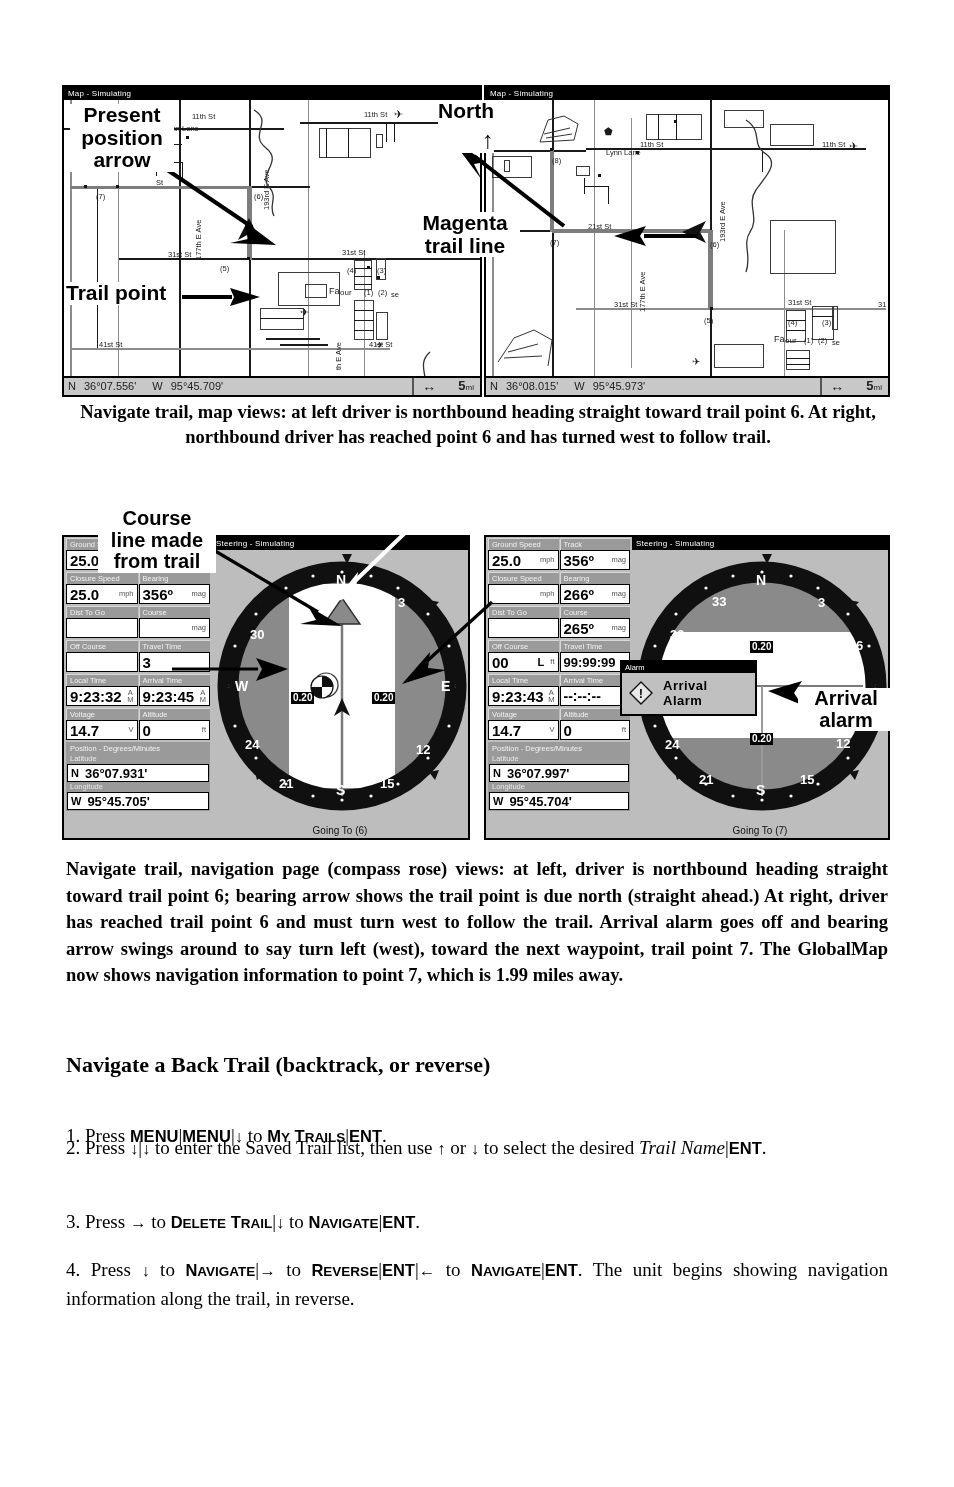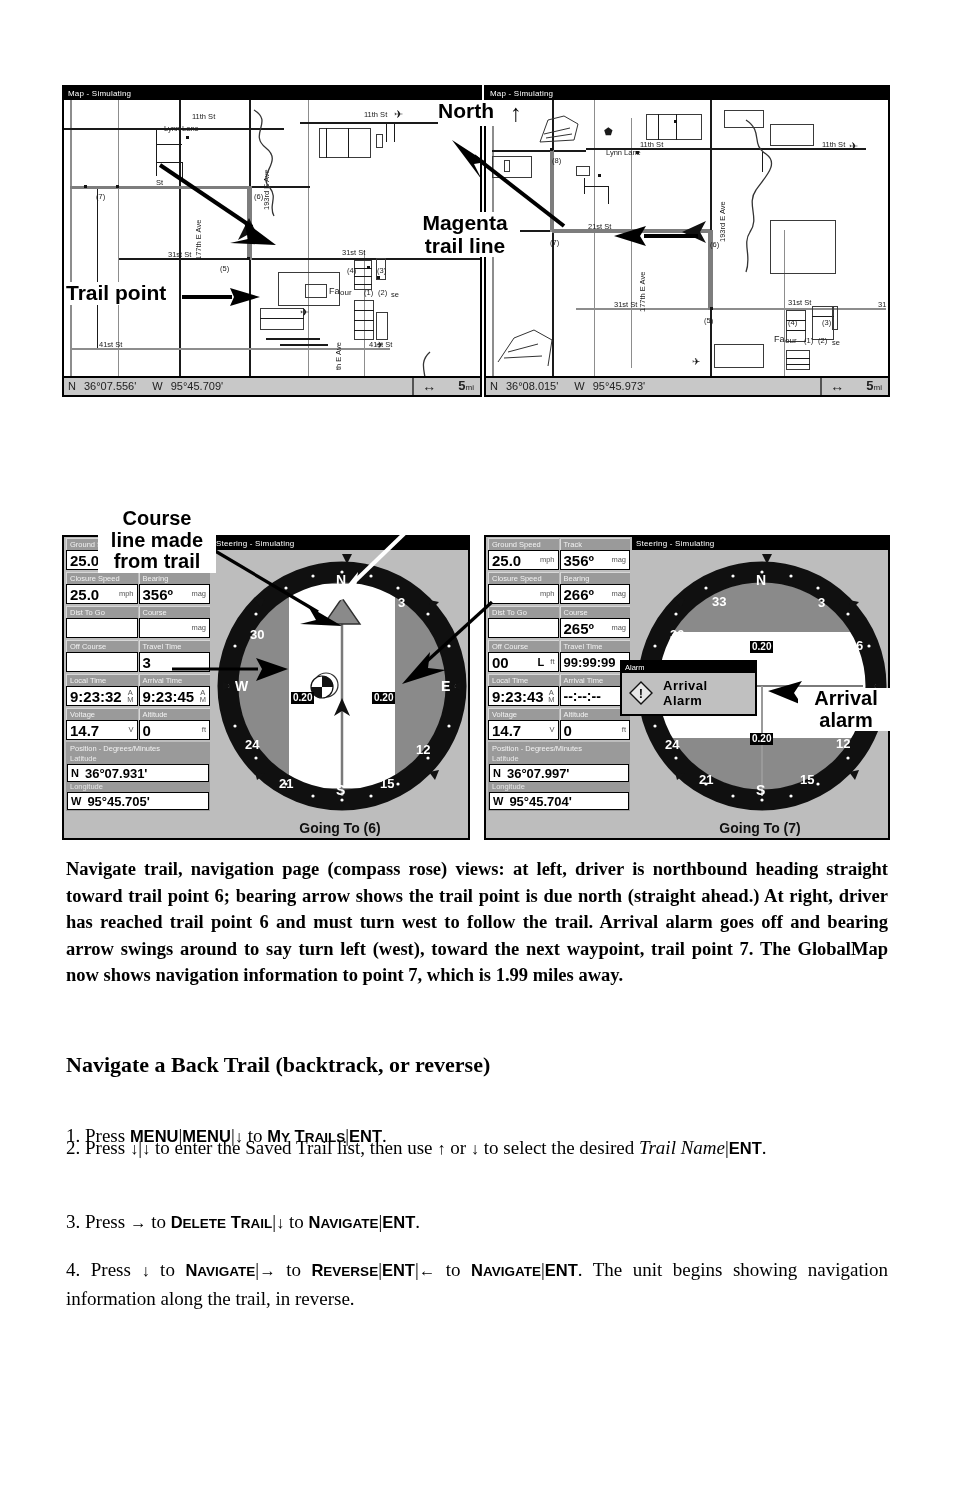--- a/index.html
+++ b/index.html
@@ -91,21 +91,21 @@
   .posgroup .val {
     background:#fff; border:1px solid #000; height:18px; font-size:13px;
     font-weight:bold; display:flex; align-items:center; padding-left:3px;
     font-family:"Liberation Sans", sans-serif;
   }
   .posgroup .val .hem { font-size:11px; margin-right:6px; }
 
   .rose-wrap { position:absolute; }
   .goingto {
     position:absolute; left:0; right:0; bottom:2px; text-align:center;
-    font-size:14px; font-weight:bold; color:#111;
+    font-size:10px; font-weight:normal; color:#111;
     font-family:"Liberation Sans", sans-serif;
   }
   .xte-box {
     position:absolute; background:#000; color:#fff; font-size:10px;
     font-weight:bold; padding:0 2px; line-height:12px;
     font-family:"Liberation Sans", sans-serif; z-index:12;
   }
   .alarm-win {
     position:absolute; background:#c0c0c0; border:2px solid #000; z-index:30;
   }
@@ -367,28 +367,32 @@
   </svg>
   <svg class="arrowsvg" style="left:452px; top:140px;" width="120" height="90">
     <line x1="112" y1="86" x2="22" y2="16" stroke="#000" stroke-width="4"></line>
     <polygon points="0,0 34,22 22,24 30,40" fill="#000"></polygon>
   </svg>
   <svg class="arrowsvg" style="left:610px; top:222px;" width="90" height="26">
     <line x1="88" y1="14" x2="34" y2="14" stroke="#000" stroke-width="4"></line>
     <polygon points="4,14 36,4 30,14 36,24" fill="#000"></polygon>
   </svg>
 
+  <div class="callout" style="left:70px; top:104px; font-size:21px; width:104px; text-align:center;">Present
+position
+arrow</div>
   <div class="callout" style="left:66px; top:282px; font-size:21px;">Trail point</div>
-  <div class="callout" style="left:438px; top:100px; font-size:21px; display:flex; align-items:flex-start; gap:16px;">
+  <div class="callout" style="left:438px; top:100px; font-size:21px; display:flex; align-items:flex-end; gap:4px;flex-direction:column;">
     <span>North</span>
     <span style="font-size:24px;">↑</span>
   </div>
   <div class="callout" style="left:410px; top:212px; font-size:21px; width:110px; text-align:center;">Magenta
 trail line</div>
 
+  <div class="cap" style="left:68px; top:400px; width:820px;">Navigate trail, map views: at left driver is northbound heading straight toward trail point 6. At right, northbound driver has reached point 6 and has turned west to follow trail.</div>
 
   <div class="gps" style="left:62px; top:535px; width:408px; height:305px; background:#bdbdbd; padding:0;">
 
     <div class="fldcol" style="left:1px; width:146px; padding:1px;">
       <div style="display:flex; gap:1px;">
         <div style="flex:1;">
           <div class="fld">
             <div class="fld-label">Ground Speed</div>
             <div class="fld-val">
                 <span>25.0</span>

